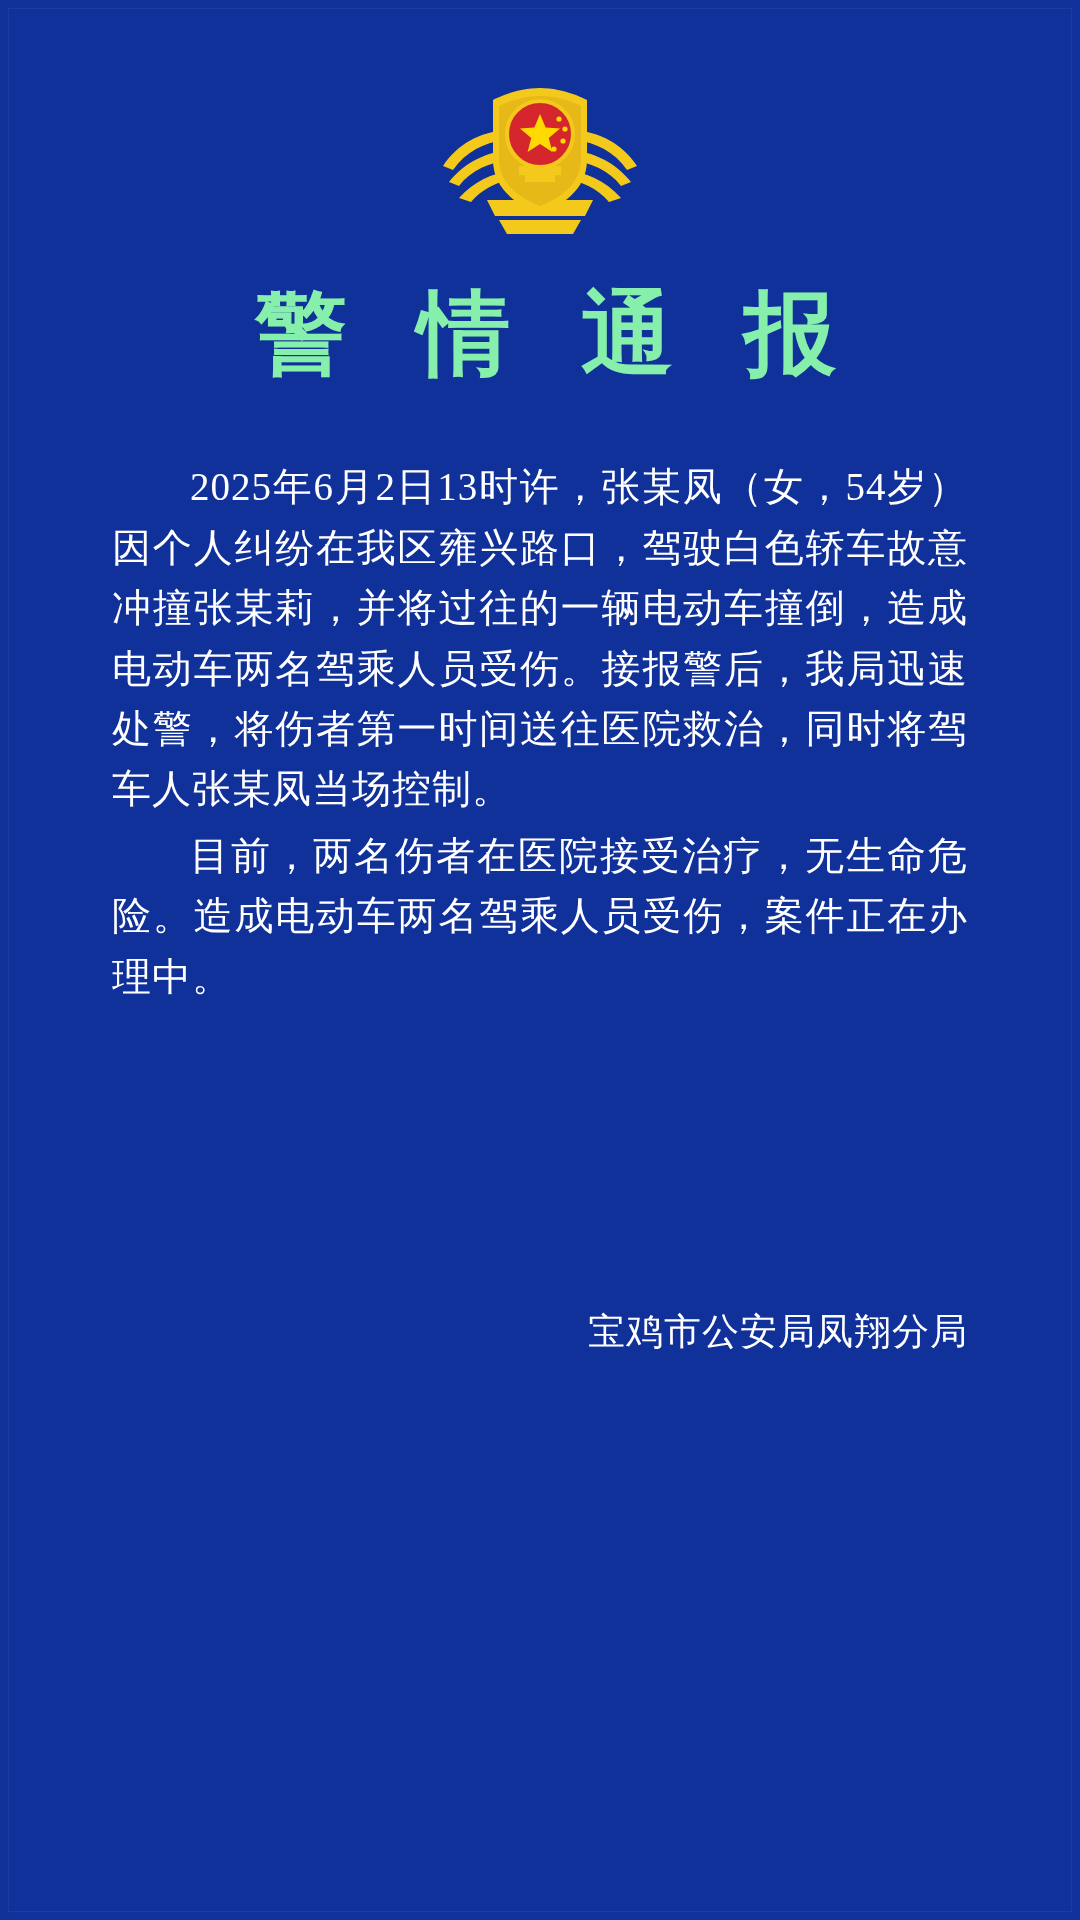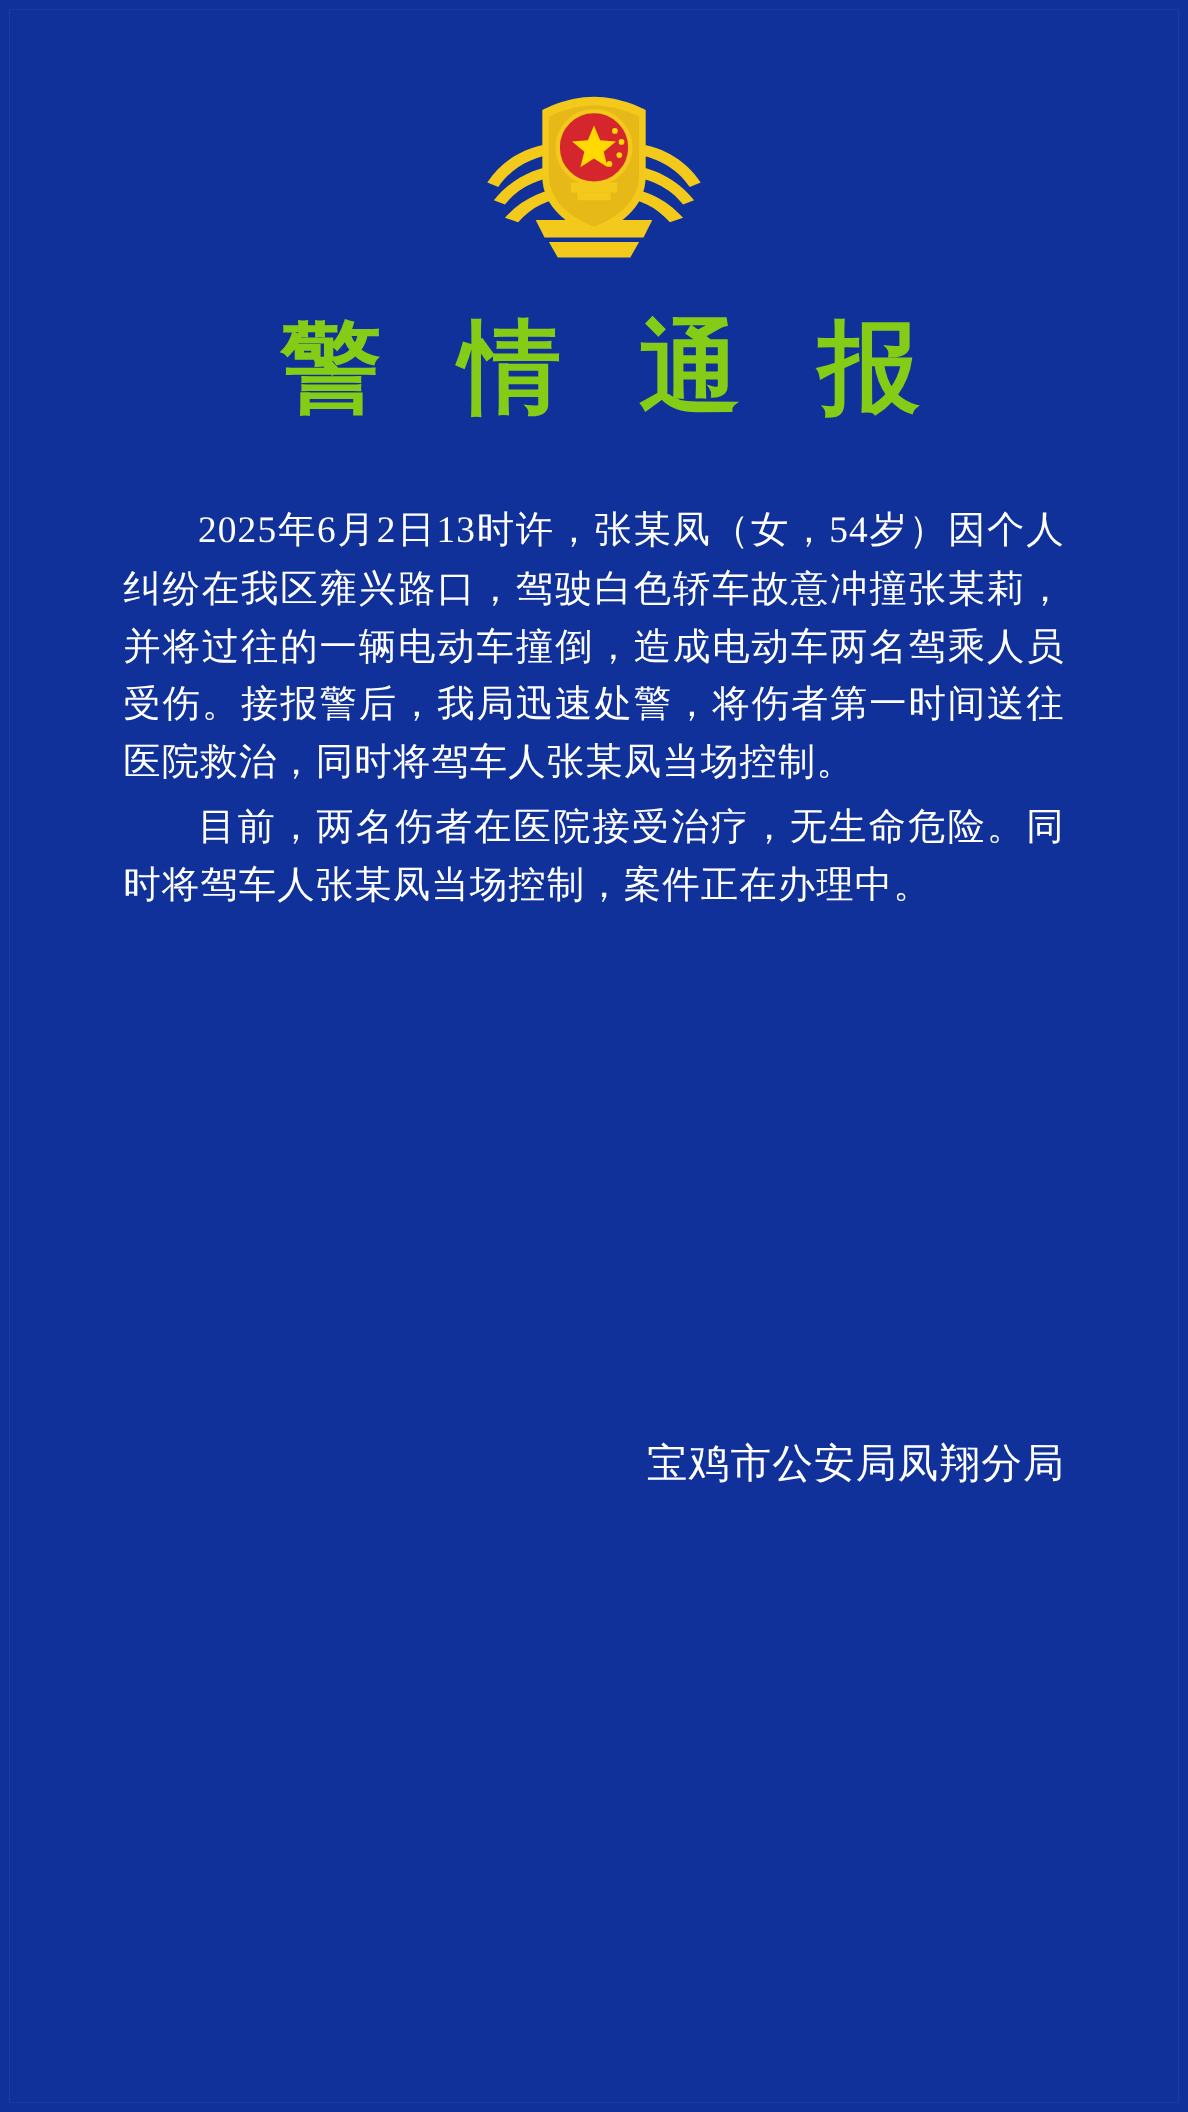--- a/index.html
+++ b/index.html
@@ -49,28 +49,28 @@
   }
 
   .title {
     text-align: center;
     font-size: 92px;
     font-weight: bold;
     letter-spacing: 24px;
     text-indent: 24px;
     margin-top: 40px;
     line-height: 1.1;
-    color: #84cc16;
+    color: #86efac;
     font-family: "Liberation Serif", "DejaVu Serif", serif;
     padding-left: 11px;
   }
 
   .body-text {
     margin: 72px 112px 0 112px;
-    font-size: 34px;
+    font-size: 39px;
     line-height: 1.55;
     letter-spacing: 1px;
     color: #ffffff;
     text-align: justify;
     font-family: "Liberation Serif", "DejaVu Serif", serif;
   }
 
   .body-text p {
     margin: 0 0 6px 0;
     text-indent: 2em;
@@ -134,20 +134,20 @@
         <rect x="84" y="92" width="42" height="9" fill="#f3c91b"></rect>
         <rect x="90" y="101" width="30" height="7" fill="#f3c91b"></rect>
       </svg>
     </div>
   </div>
 
   <div class="title">警 情 通 报</div>
 
   <div class="body-text">
     <p>2025年6月2日13时许，张某凤（女，54岁）因个人纠纷在我区雍兴路口，驾驶白色轿车故意冲撞张某莉，并将过往的一辆电动车撞倒，造成电动车两名驾乘人员受伤。接报警后，我局迅速处警，将伤者第一时间送往医院救治，同时将驾车人张某凤当场控制。</p>
-    <p>目前，两名伤者在医院接受治疗，无生命危险。同时将驾车人张某凤当场控制，案件正在办理中。</p>
+    <p>目前，两名伤者在医院接受治疗，无生命危险。造成电动车两名驾乘人员受伤，案件正在办理中。</p>
   </div>
 
   <div class="sign">
     <div>宝鸡市公安局凤翔分局</div>
   </div>
 
 </div>
 
 </body></html>

